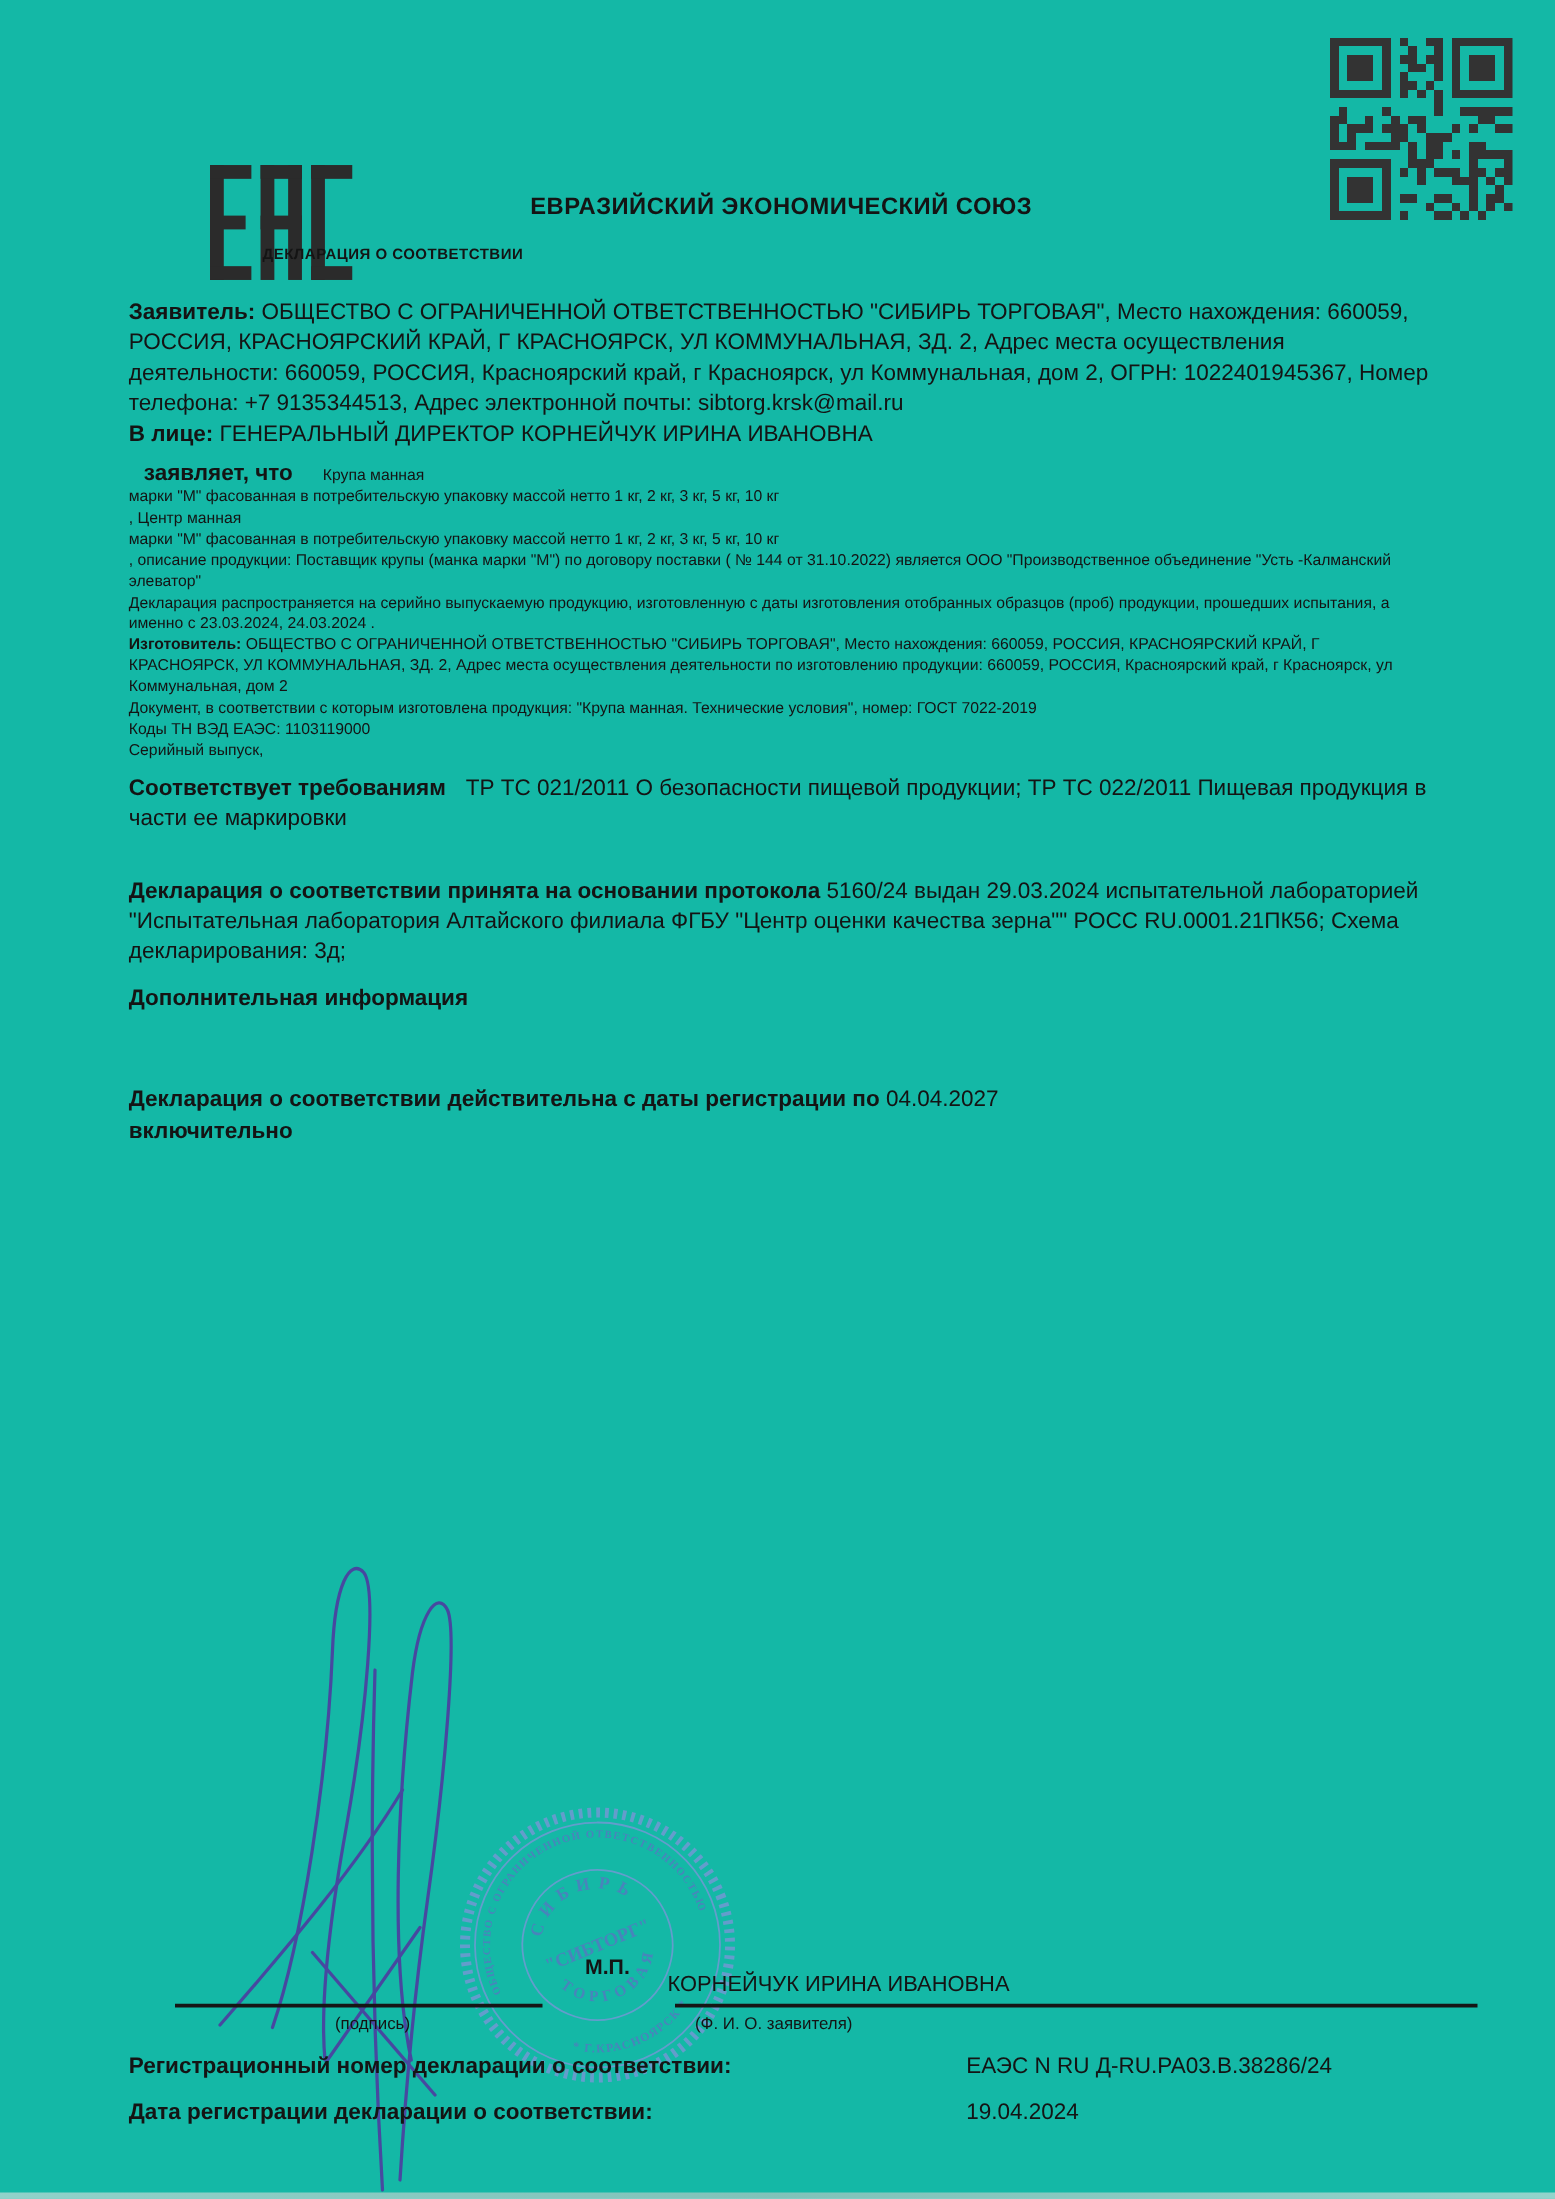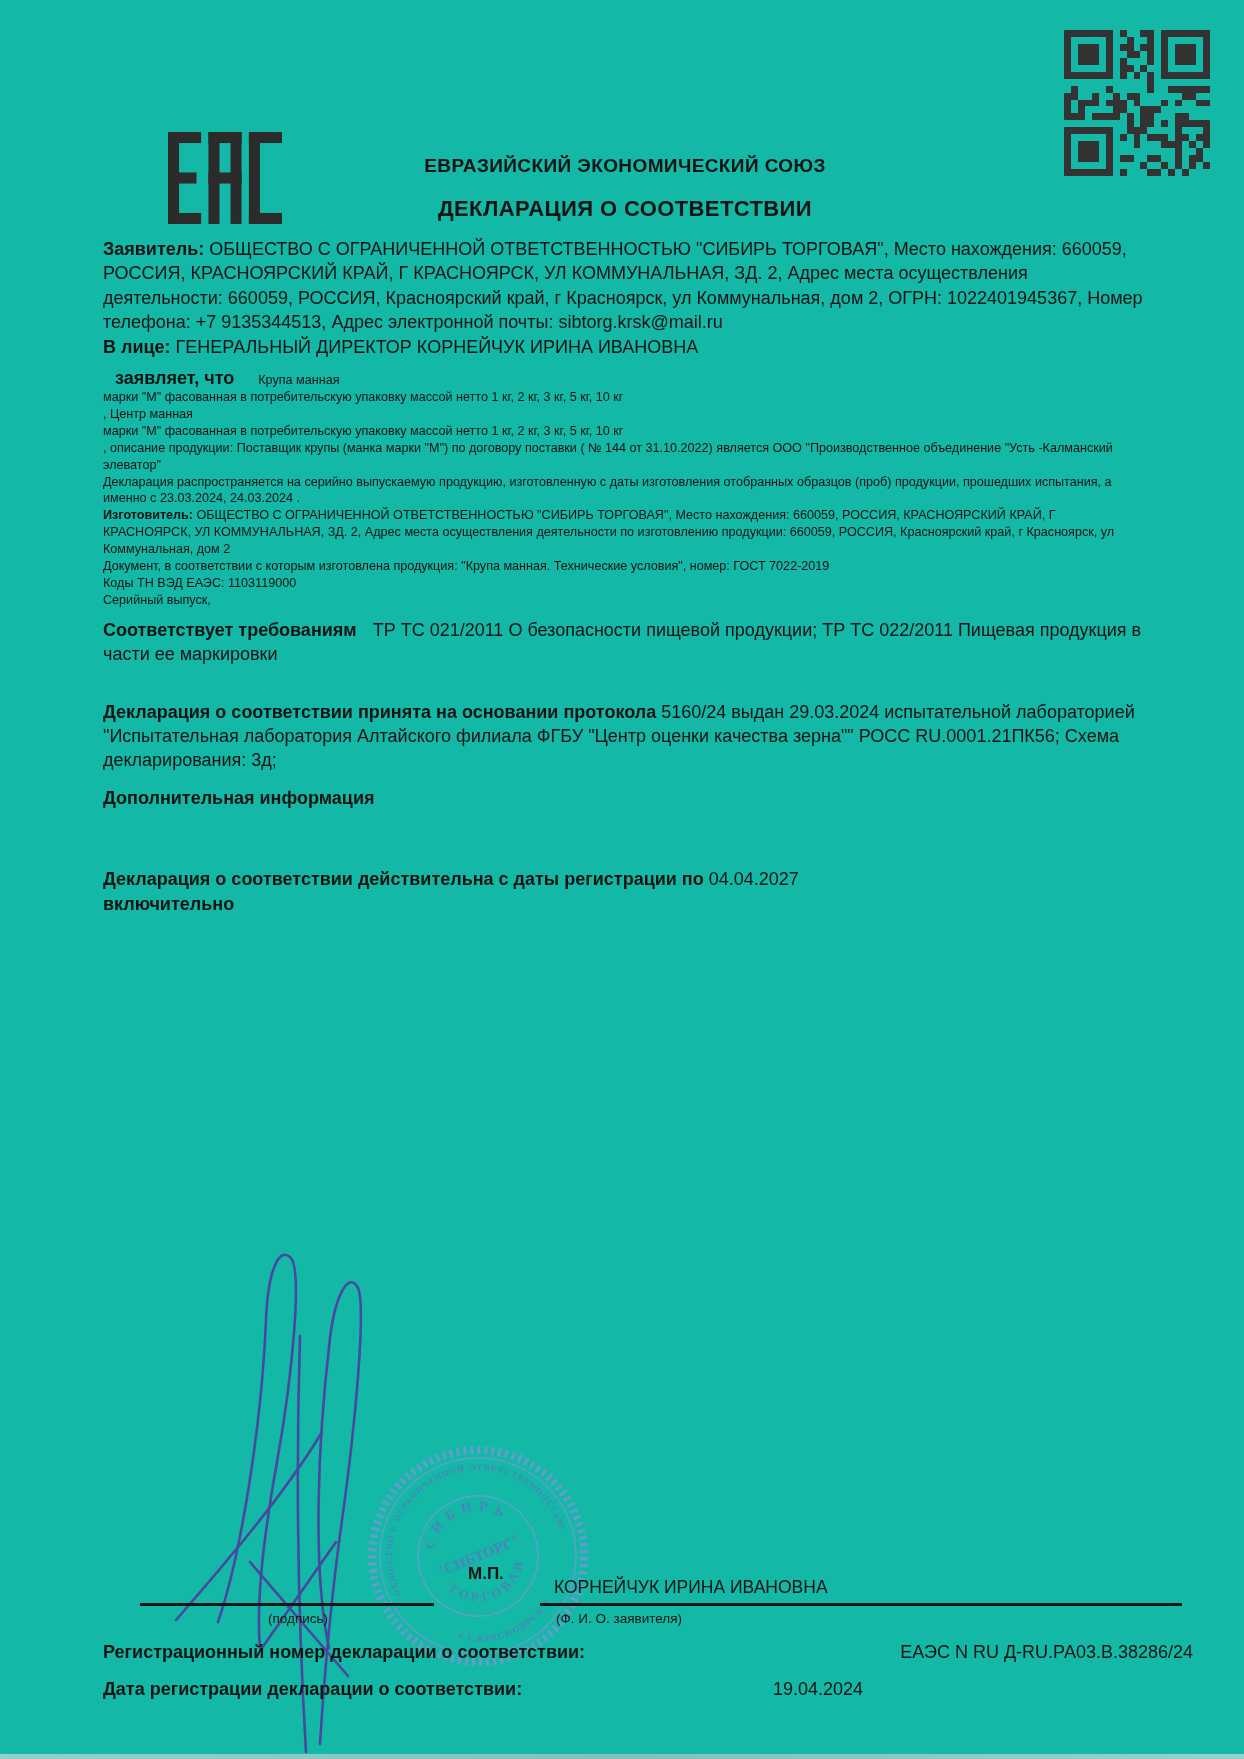--- a/index.html
+++ b/index.html
@@ -10,46 +10,46 @@
   }
   p{margin:0;}
   .big{font-size:18px;line-height:24.4px;}
   .small{font-size:12.6px;line-height:16.9px;}
   b{font-weight:bold;}
 
   
   .eac-logo{position:absolute;left:168px;top:128px;}
   .union-title{position:absolute;left:210px;top:155px;width:830px;text-align:center;
     font-size:19px;font-weight:bold;letter-spacing:.4px;}
-  .doc-title{position:absolute;left:210px;top:196px;width:830px;text-align:center;
-    font-size:22px;font-weight:bold;letter-spacing:.4px;}
+  .doc-title{position:absolute;left:210px;top:196px;width:830px;
+    font-size:12px;font-weight:bold;letter-spacing:.4px;}
   .qr{position:absolute;left:1064px;top:30px;}
 
   
   .content{position:absolute;left:103px;top:237px;width:1044px;}
   .declare-row{margin-top:9px;}
   .declare-row .lbl{font-size:18px;font-weight:bold;margin-left:12px;}
   .declare-row .prod{font-size:12.6px;margin-left:24px;}
   .sec-compliance{margin-top:9px;}
   .sec-compliance span{margin-left:16px;}
   .sec-basis{margin-top:33px;}
   .sec-additional{margin-top:13px;}
   .sec-validity{margin-top:57px;}
 
   
   .overlay-svg{position:absolute;left:0;top:1200px;}
   .mp-label{position:absolute;left:468px;top:1564px;font-size:17px;font-weight:bold;}
-  .fio-name{position:absolute;left:554px;top:1577px;font-size:17.5px;}
+  .fio-name{position:absolute;left:534px;top:1577px;font-size:17.5px;}
   .sig-line-left{position:absolute;left:140px;top:1603px;width:294px;height:3px;background:#161616;}
   .sig-line-right{position:absolute;left:540px;top:1603px;width:642px;height:3px;background:#161616;}
   .cap-left{position:absolute;left:151px;top:1611px;width:294px;text-align:center;font-size:13.5px;}
   .cap-right{position:absolute;left:556px;top:1611px;width:642px;text-align:left;font-size:13.5px;}
   .reg-row{position:absolute;left:103px;width:1090px;display:flex;font-size:18px;}
   .reg-row b{width:670px;flex:0 0 auto;}
-  .reg-row-number{top:1642px;justify-content:space-between;}
+  .reg-row-number{top:1642px;}
   .reg-row-date{top:1679px;}
   .scan-bottom{position:absolute;left:0;bottom:0;width:100%;height:5px;
     background:linear-gradient(to right,#e3e3e1,#c9c9c6,#e6e6e4);opacity:.6;}
 </style>
 </head>
 <body>
 
 <div class="page">
 
   <svg class="eac-logo" width="114" height="100" viewBox="0 0 124 100" aria-hidden="true">

